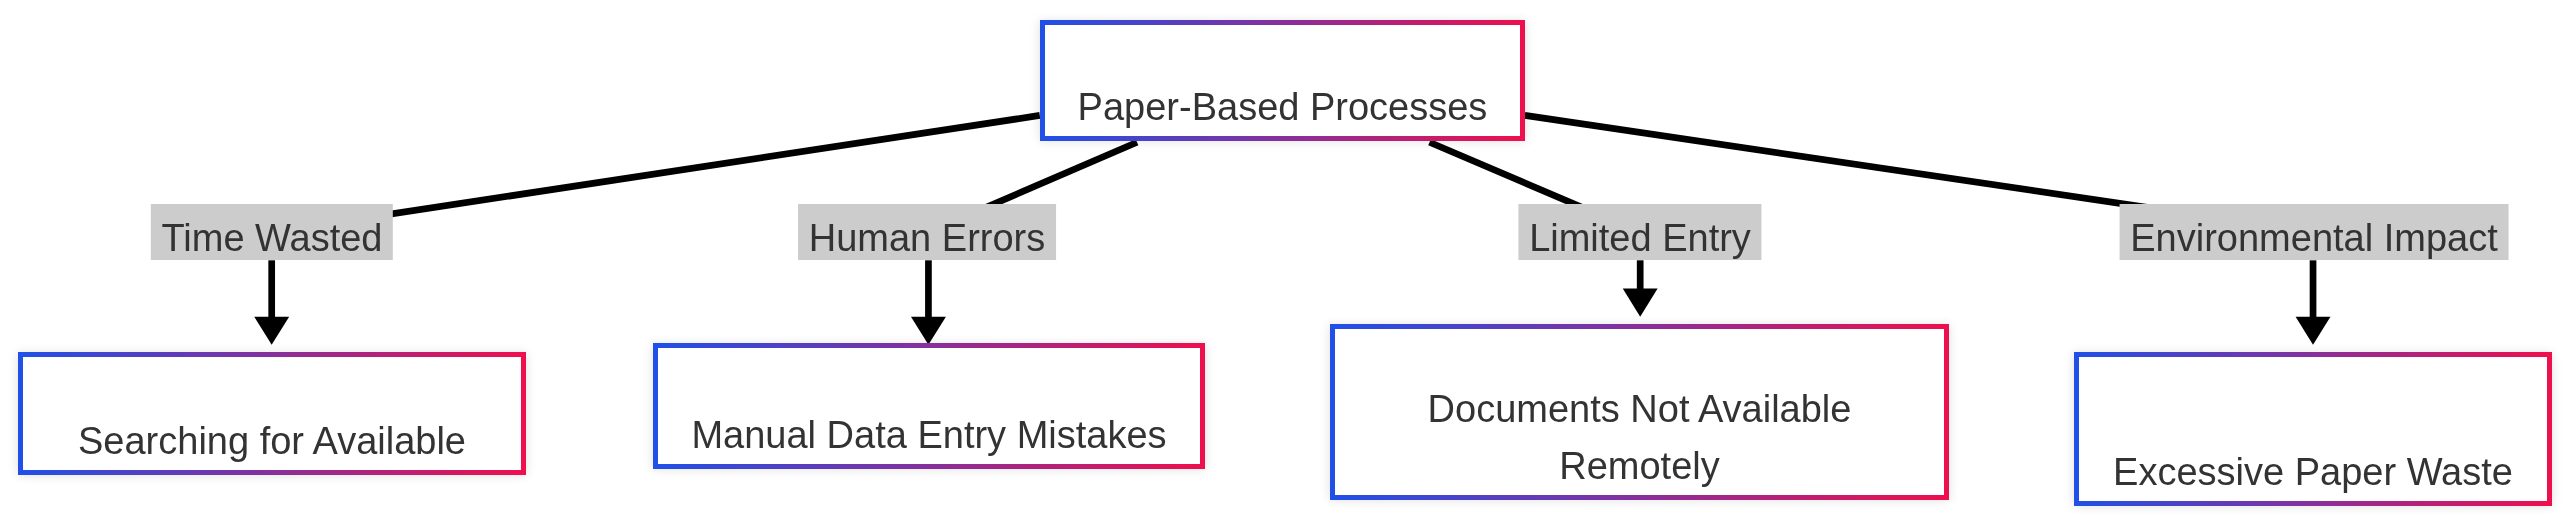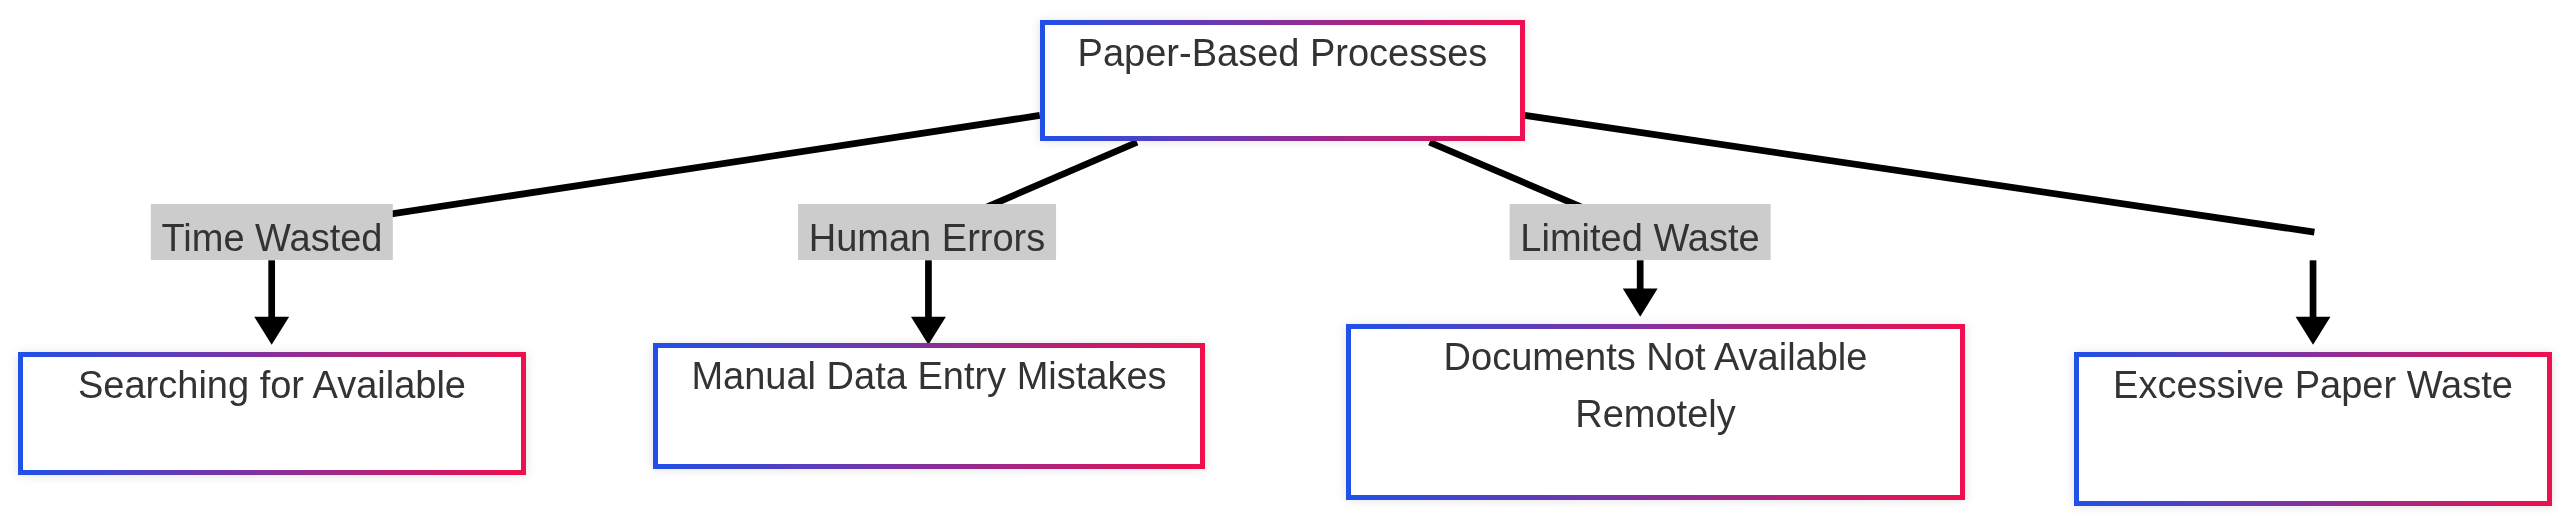--- a/index.html
+++ b/index.html
@@ -38,31 +38,31 @@
   }
 
   .node {
     position: absolute;
     z-index: 1;
     background: var(--node-fill);
     border: 5.4px solid;
     border-image: linear-gradient(90deg, var(--grad-start), var(--grad-end)) 1;
     box-shadow: 0 1.3px 9.4px rgba(80,80,80,0.18);
     display: flex;
-    align-items: flex-start;
+    align-items: flex-end;
     justify-content: center;
     text-align: center;
     color: var(--text-color);
     font-size: 38px;
     line-height: 1.5;
   }
   .node-root   { left: 1040px; top: 19.5px;  width: 485px; height: 121px; }
   .node-leaf-1 { left: 18px;   top: 352px; width: 508px; height: 123px; }
   .node-leaf-2 { left: 653px;  top: 343px; width: 552px; height: 126px; }
-  .node-leaf-3 { left: 1330px; top: 324px; width: 619px; height: 176px; padding: 0 35px; margin-left: 16px; }
+  .node-leaf-3 { left: 1330px; top: 324px; width: 619px; height: 176px; padding: 0 35px; }
   .node-leaf-4 { left: 2074px; top: 352px; width: 478px; height: 154px; }
 
   .edge-label {
     position: absolute;
     top: 204px;
     height: 56px;
     z-index: 2;
     transform: translateX(-50%);
     background: var(--label-bg);
     color: var(--text-color);
@@ -105,21 +105,24 @@
     <span>Paper-Based Processes</span>
   </div>
 
   <div class="edge-label edge-label-1">
     <span>Time Wasted</span>
   </div>
   <div class="edge-label edge-label-2">
     <span>Human Errors</span>
   </div>
   <div class="edge-label edge-label-3">
-    <span>Limited Waste</span>
+    <span>Limited Entry</span>
+  </div>
+  <div class="edge-label edge-label-4">
+    <span>Environmental Impact</span>
   </div>
 
   <div class="node node-leaf-1">
     <span>Searching for Available</span>
   </div>
   <div class="node node-leaf-2">
     <span>Manual Data Entry Mistakes</span>
   </div>
   <div class="node node-leaf-3">
     <span>Documents Not Available Remotely</span>

